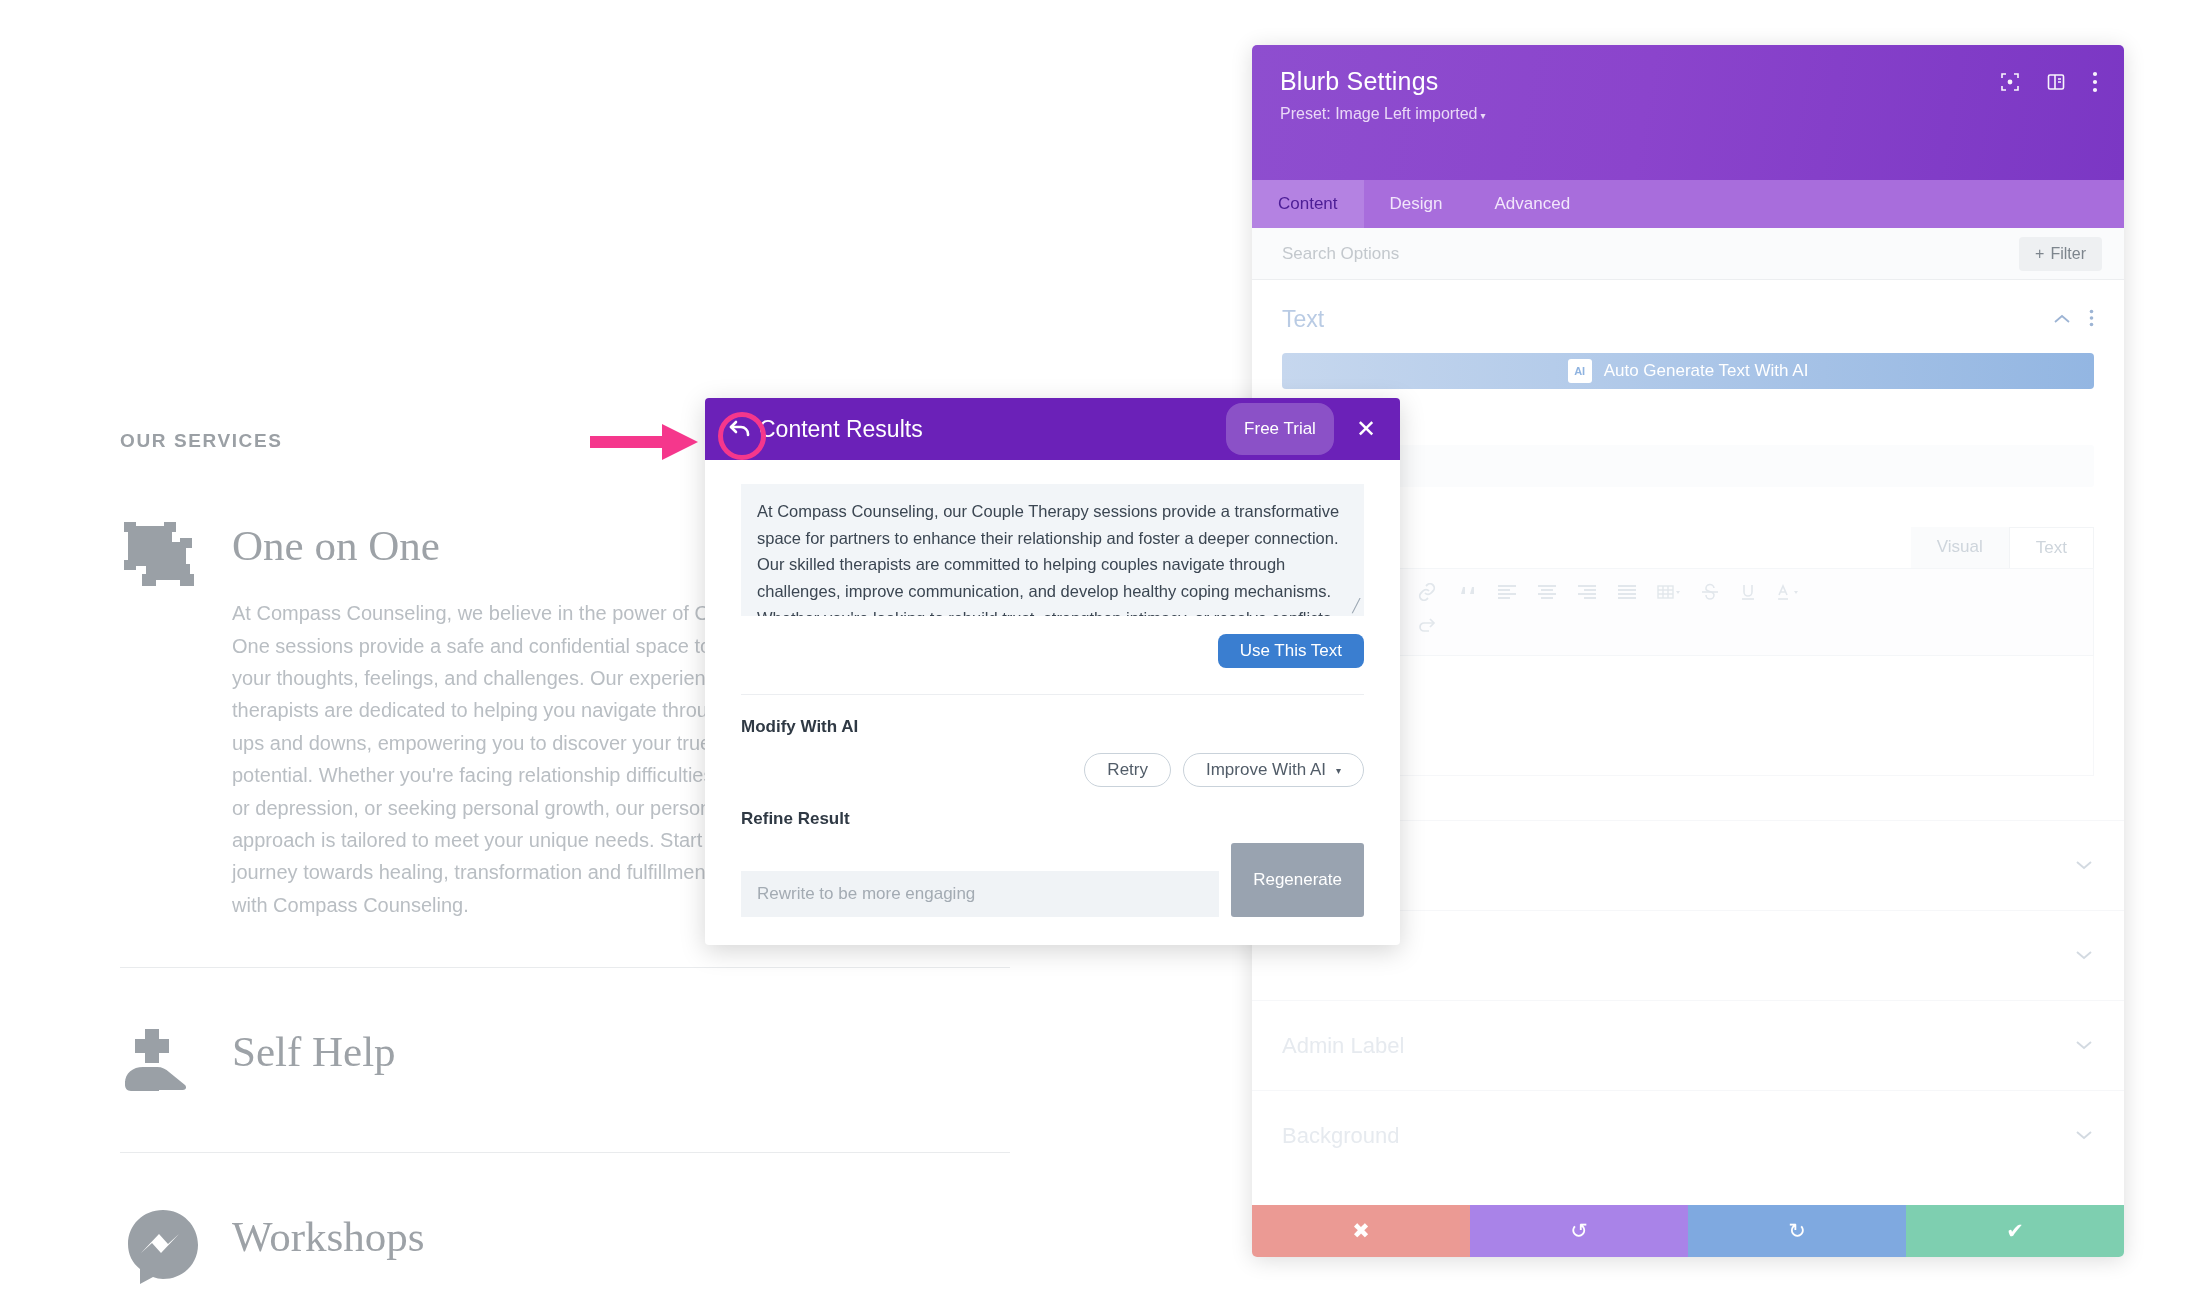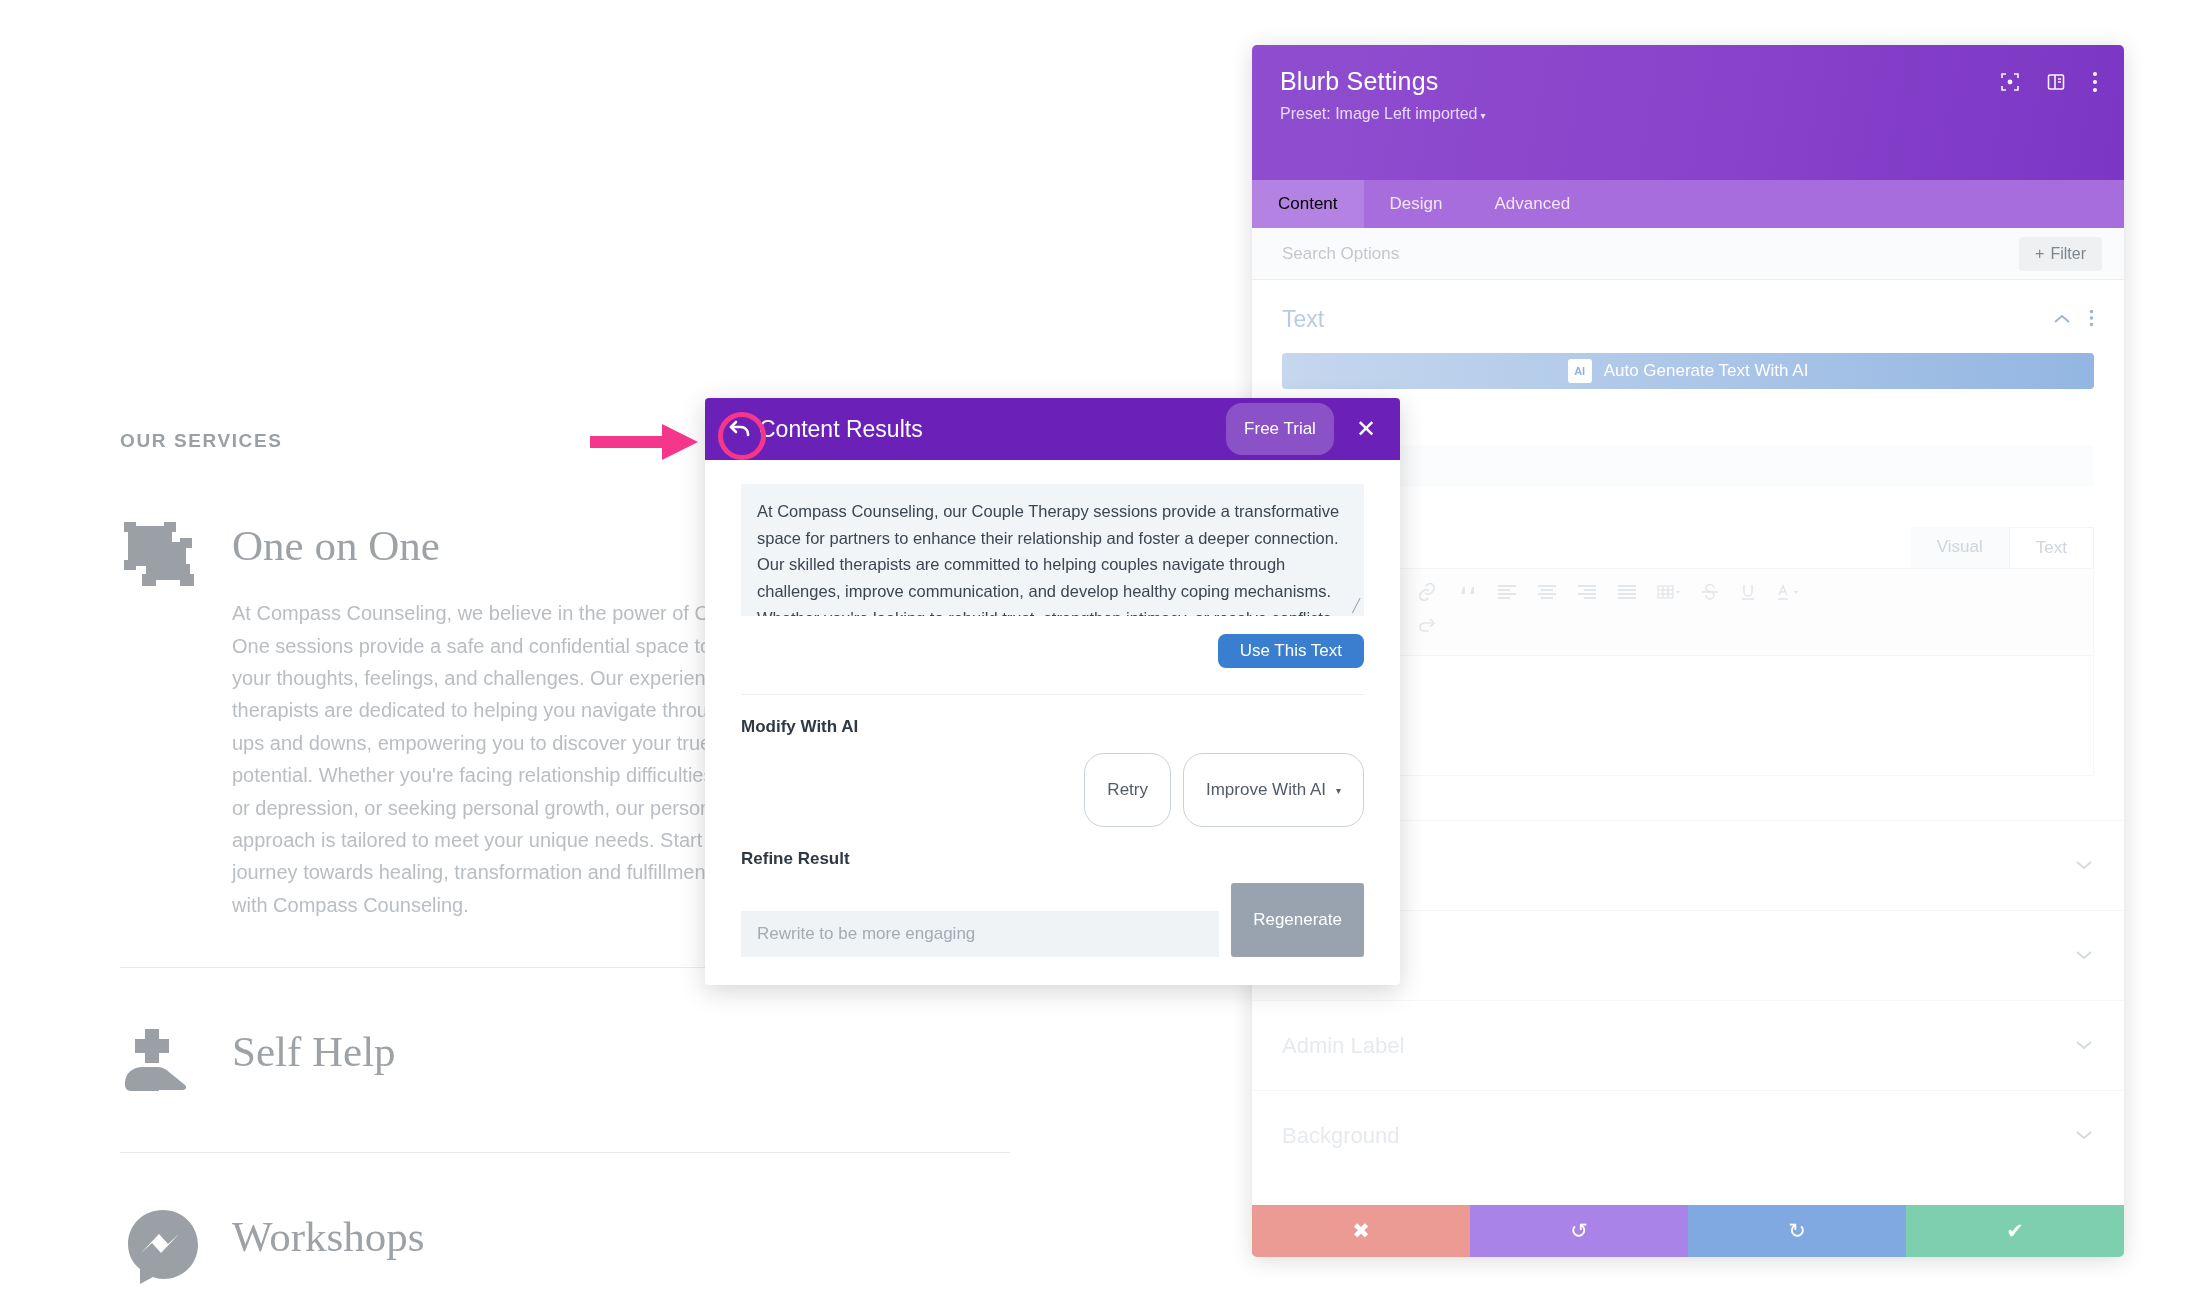--- a/index.html
+++ b/index.html
@@ -87,21 +87,21 @@
     background: #a86ddc;
     display: flex;
     height: 48px;
   }
   .sp-tab {
     padding: 0 26px;
     display: flex; align-items: center;
     color: #f2e6fb;
     font-size: 17px;
   }
-  .sp-tab.active { background: #b482e2; color: #000000; }
+  .sp-tab.active { background: #b482e2; color: #4c1d95; }
   .sp-searchbar {
     height: 52px;
     background: #fafbfc;
     border-bottom: 1px solid #eceef0;
     display: flex; align-items: center;
     padding: 0 22px 0 30px;
     position: relative;
   }
   .sp-search-input {
     flex: 1;
@@ -267,21 +267,21 @@
   .modal-hr { border-top: 1px solid #eceef1; margin: 26px 0 0 0; }
   .modal-section-label {
     font-size: 17px; font-weight: 700; color: #2f3944;
     margin-top: 22px;
   }
   .modify-btn-row { display: flex; justify-content: flex-end; gap: 12px; margin-top: 16px; }
   .pill-btn {
     border: 1px solid #c9d2da;
     background: #fff;
     border-radius: 20px;
-    padding: 26px 22px;
+    padding: 6px 22px;
     font-size: 17px;
     color: #515c68;
     font-family: "Liberation Sans", sans-serif;
     display: flex; align-items: center; gap: 10px;
   }
   .pill-btn .tri { font-size: 10px; color: #515c68; }
   .refine-row { display: flex; gap: 12px; margin-top: 14px; }
   .refine-input {
     flex: 1;
     background: #f0f3f6;

